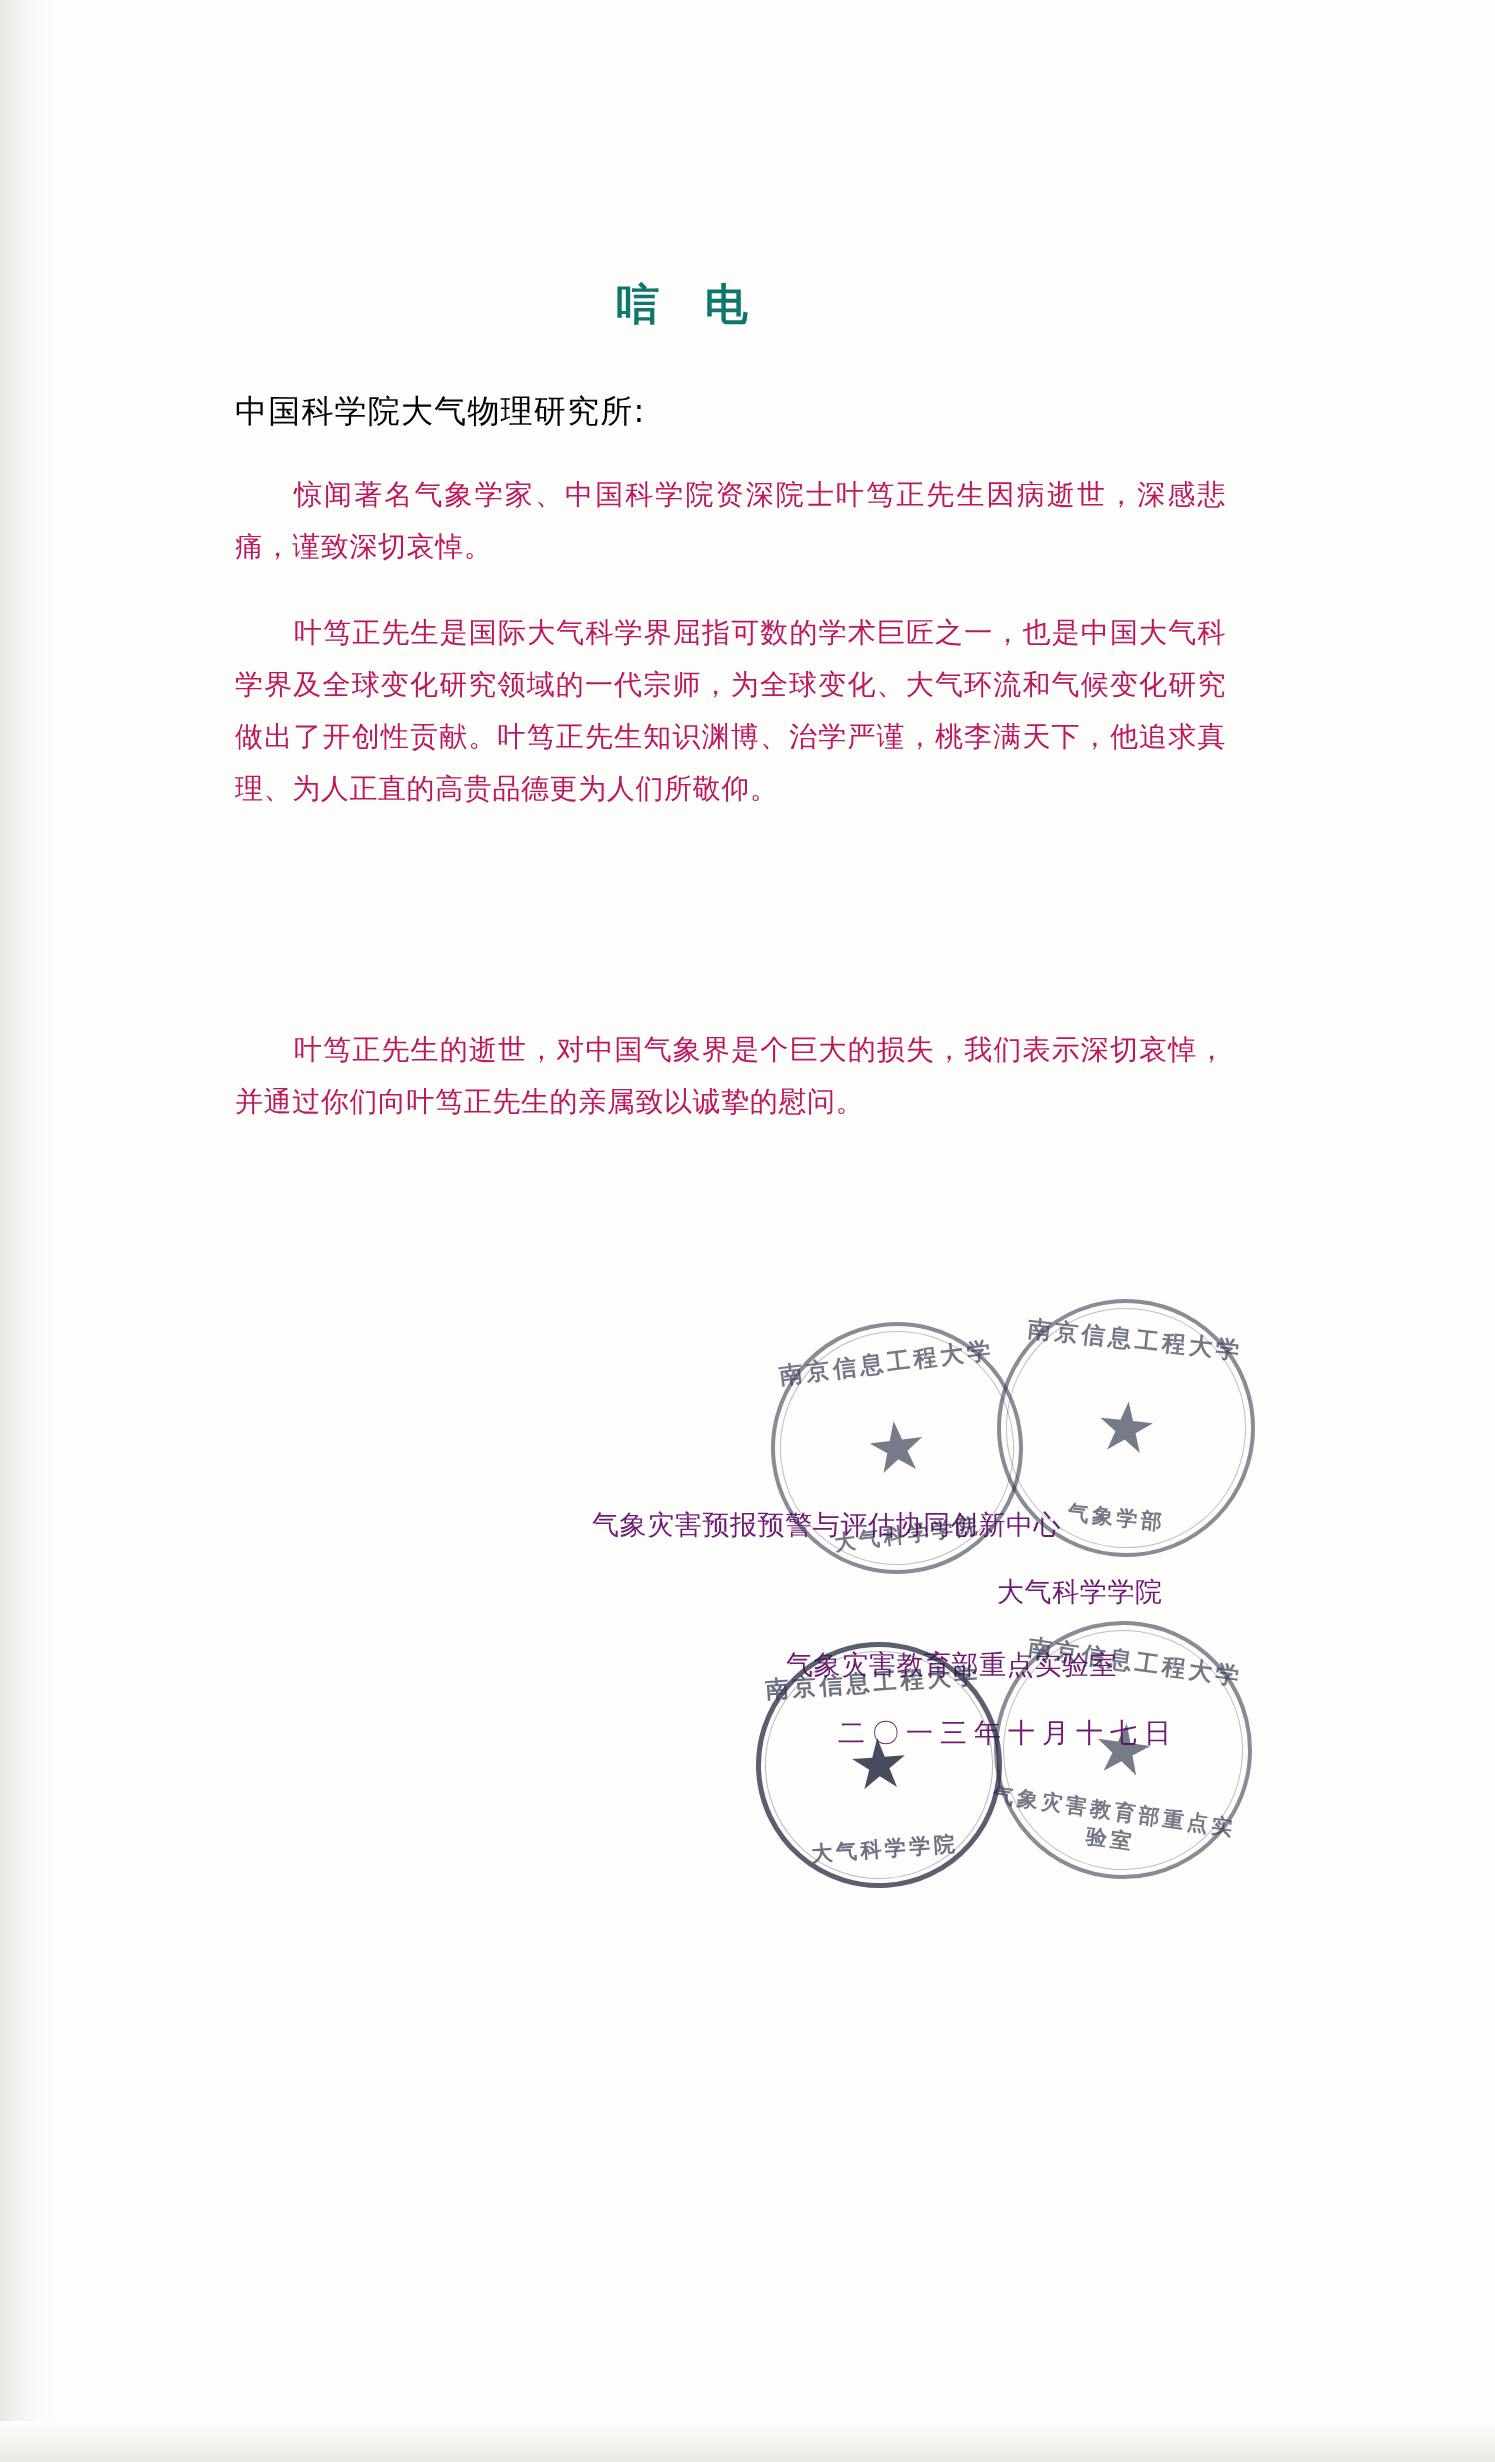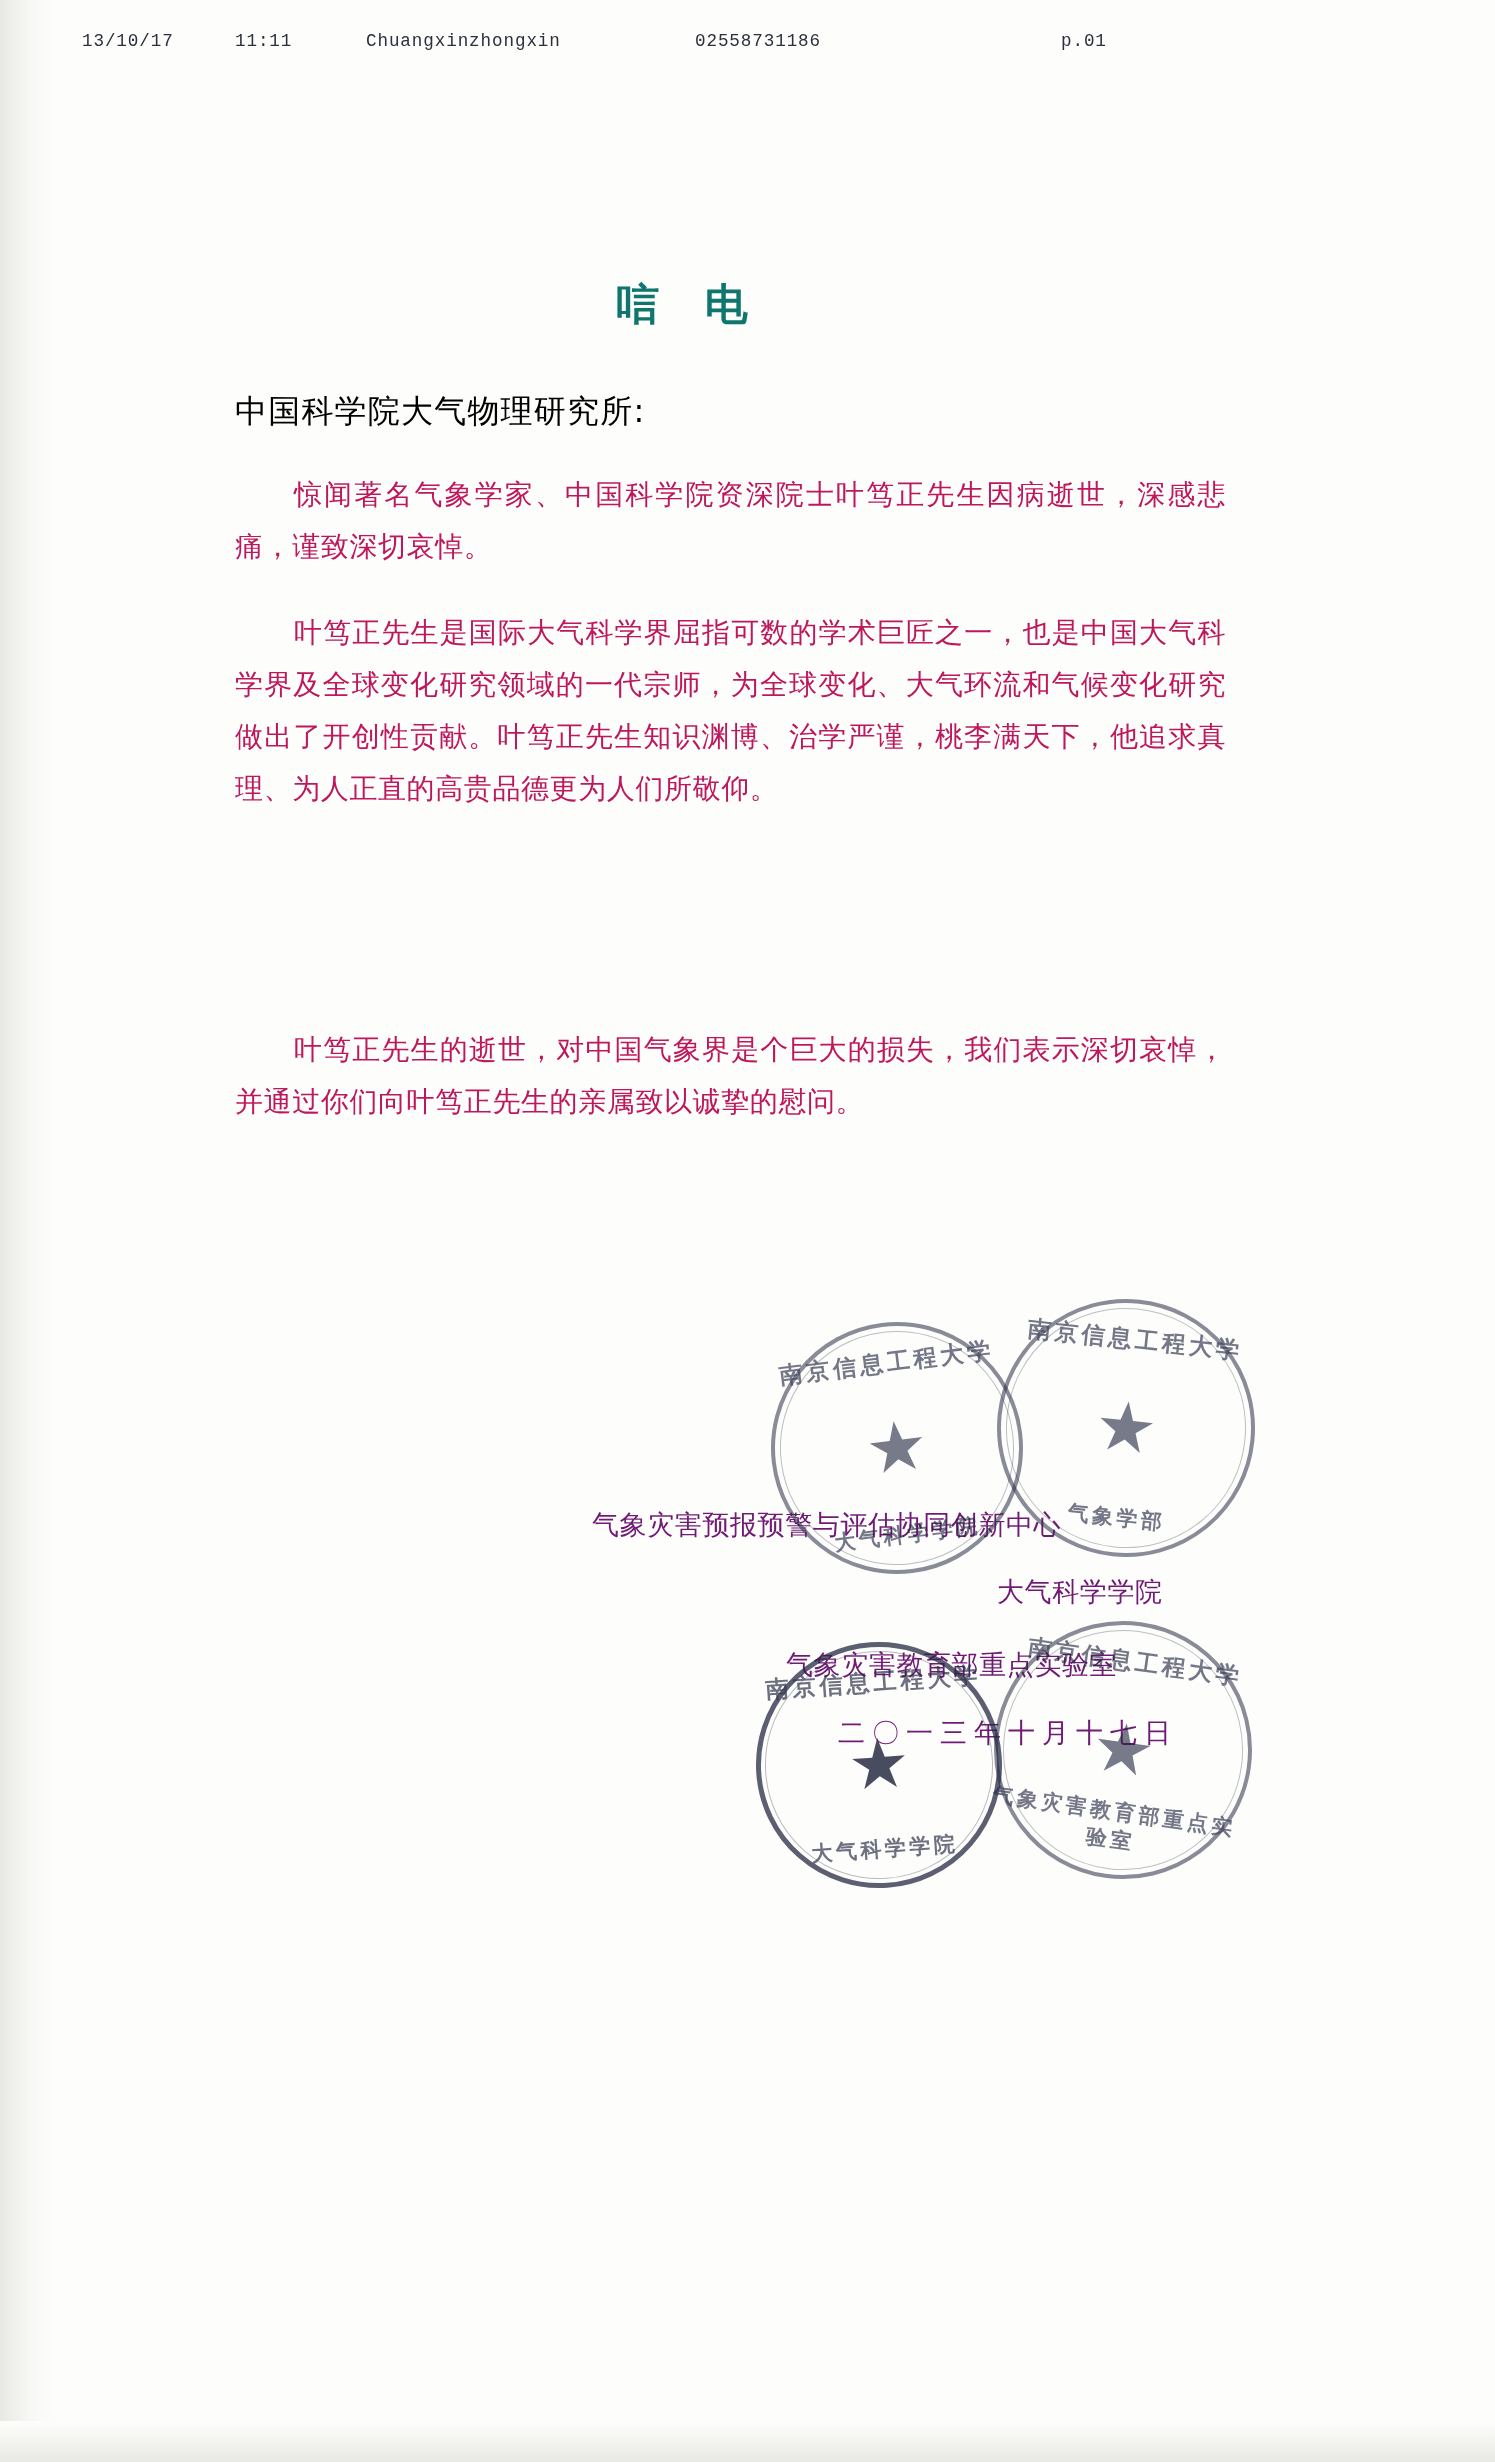--- a/index.html
+++ b/index.html
@@ -181,27 +181,20 @@
 </style>
 </head>
 <body>
 
 <div id="page">
 
   <div class="scan-edge-left"></div>
   <div class="scan-edge-right"></div>
   <div class="scan-edge-bottom"></div>
 
-  <div id="fax-header">
-    <span class="fx-date">13/10/17</span>
-    <span class="fx-time">11:11</span>
-    <span class="fx-sender">Chuangxinzhongxin</span>
-    <span class="fx-number">02558731186</span>
-    <span class="fx-page">p.01</span>
-  </div>
 
   <div id="doc">
 
     <div id="doc-title">唁 电</div>
 
     <div id="recipient">中国科学院大气物理研究所:</div>
 
     <div class="para" id="para-1">惊闻著名气象学家、中国科学院资深院士叶笃正先生因病逝世，深感悲痛，谨致深切哀悼。</div>
     <div class="para" id="para-2">叶笃正先生是国际大气科学界屈指可数的学术巨匠之一，也是中国大气科学界及全球变化研究领域的一代宗师，为全球变化、大气环流和气候变化研究做出了开创性贡献。叶笃正先生知识渊博、治学严谨，桃李满天下，他追求真理、为人正直的高贵品德更为人们所敬仰。</div>
     <div class="para" id="para-3">叶笃正先生的逝世，对中国气象界是个巨大的损失，我们表示深切哀悼，并通过你们向叶笃正先生的亲属致以诚挚的慰问。</div>

